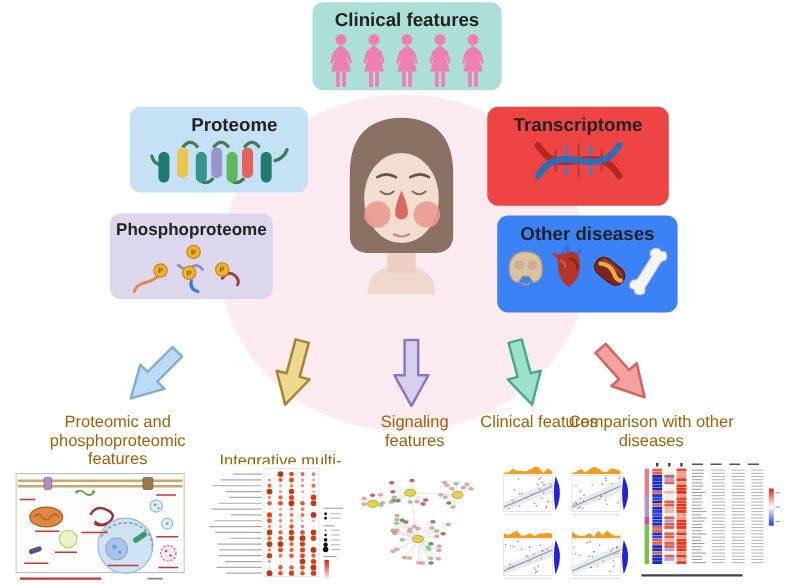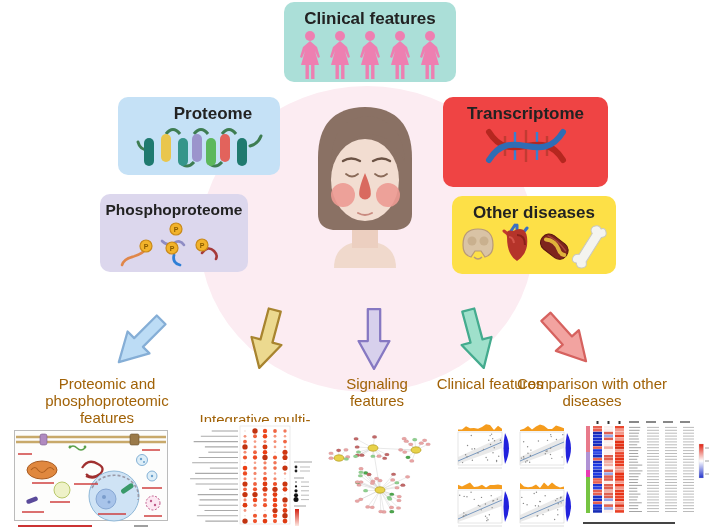--- a/index.html
+++ b/index.html
@@ -116,21 +116,21 @@
         <g font-size="7" font-weight="bold" fill="#8a5c00" text-anchor="middle" font-family="Liberation Sans,sans-serif">
           <text x="62" y="12.5">P</text>
             <text x="32" y="29.5">P</text>
           <text x="58" y="31.5">P</text>
             <text x="88" y="28.5">P</text>
         </g>
       </svg>
     </div>
   </div>
 
-  <div class="hub-box" style="left: 452px; top: 196px; width: 164px; height: 78px; background: #fde047;">
+  <div class="hub-box" style="left: 452px; top: 196px; width: 164px; height: 88px; background: #3b82f6;">
     <div class="hub-label" style="font-size:17px;">Other diseases</div>
     <div class="hub-icons">
       <svg width="150" height="48" viewBox="0 0 150 48">
         <g>
           <path d="M4,22 Q4,6 19,6 Q34,6 34,22 Q34,32 26,34 L22,28 L16,28 L12,34 Q4,32 4,22 Z" fill="#d9c3a5" stroke="#b89a78" stroke-width="1.2"></path>
           <circle cx="13" cy="18" r="4.5" fill="#c9b08e"></circle>
           <circle cx="25" cy="18" r="4.5" fill="#c9b08e"></circle>
           <path d="M15,34 q4,4 8,0" stroke="#b89a78" stroke-width="1.5" fill="none"></path>
         </g>
         <g>

